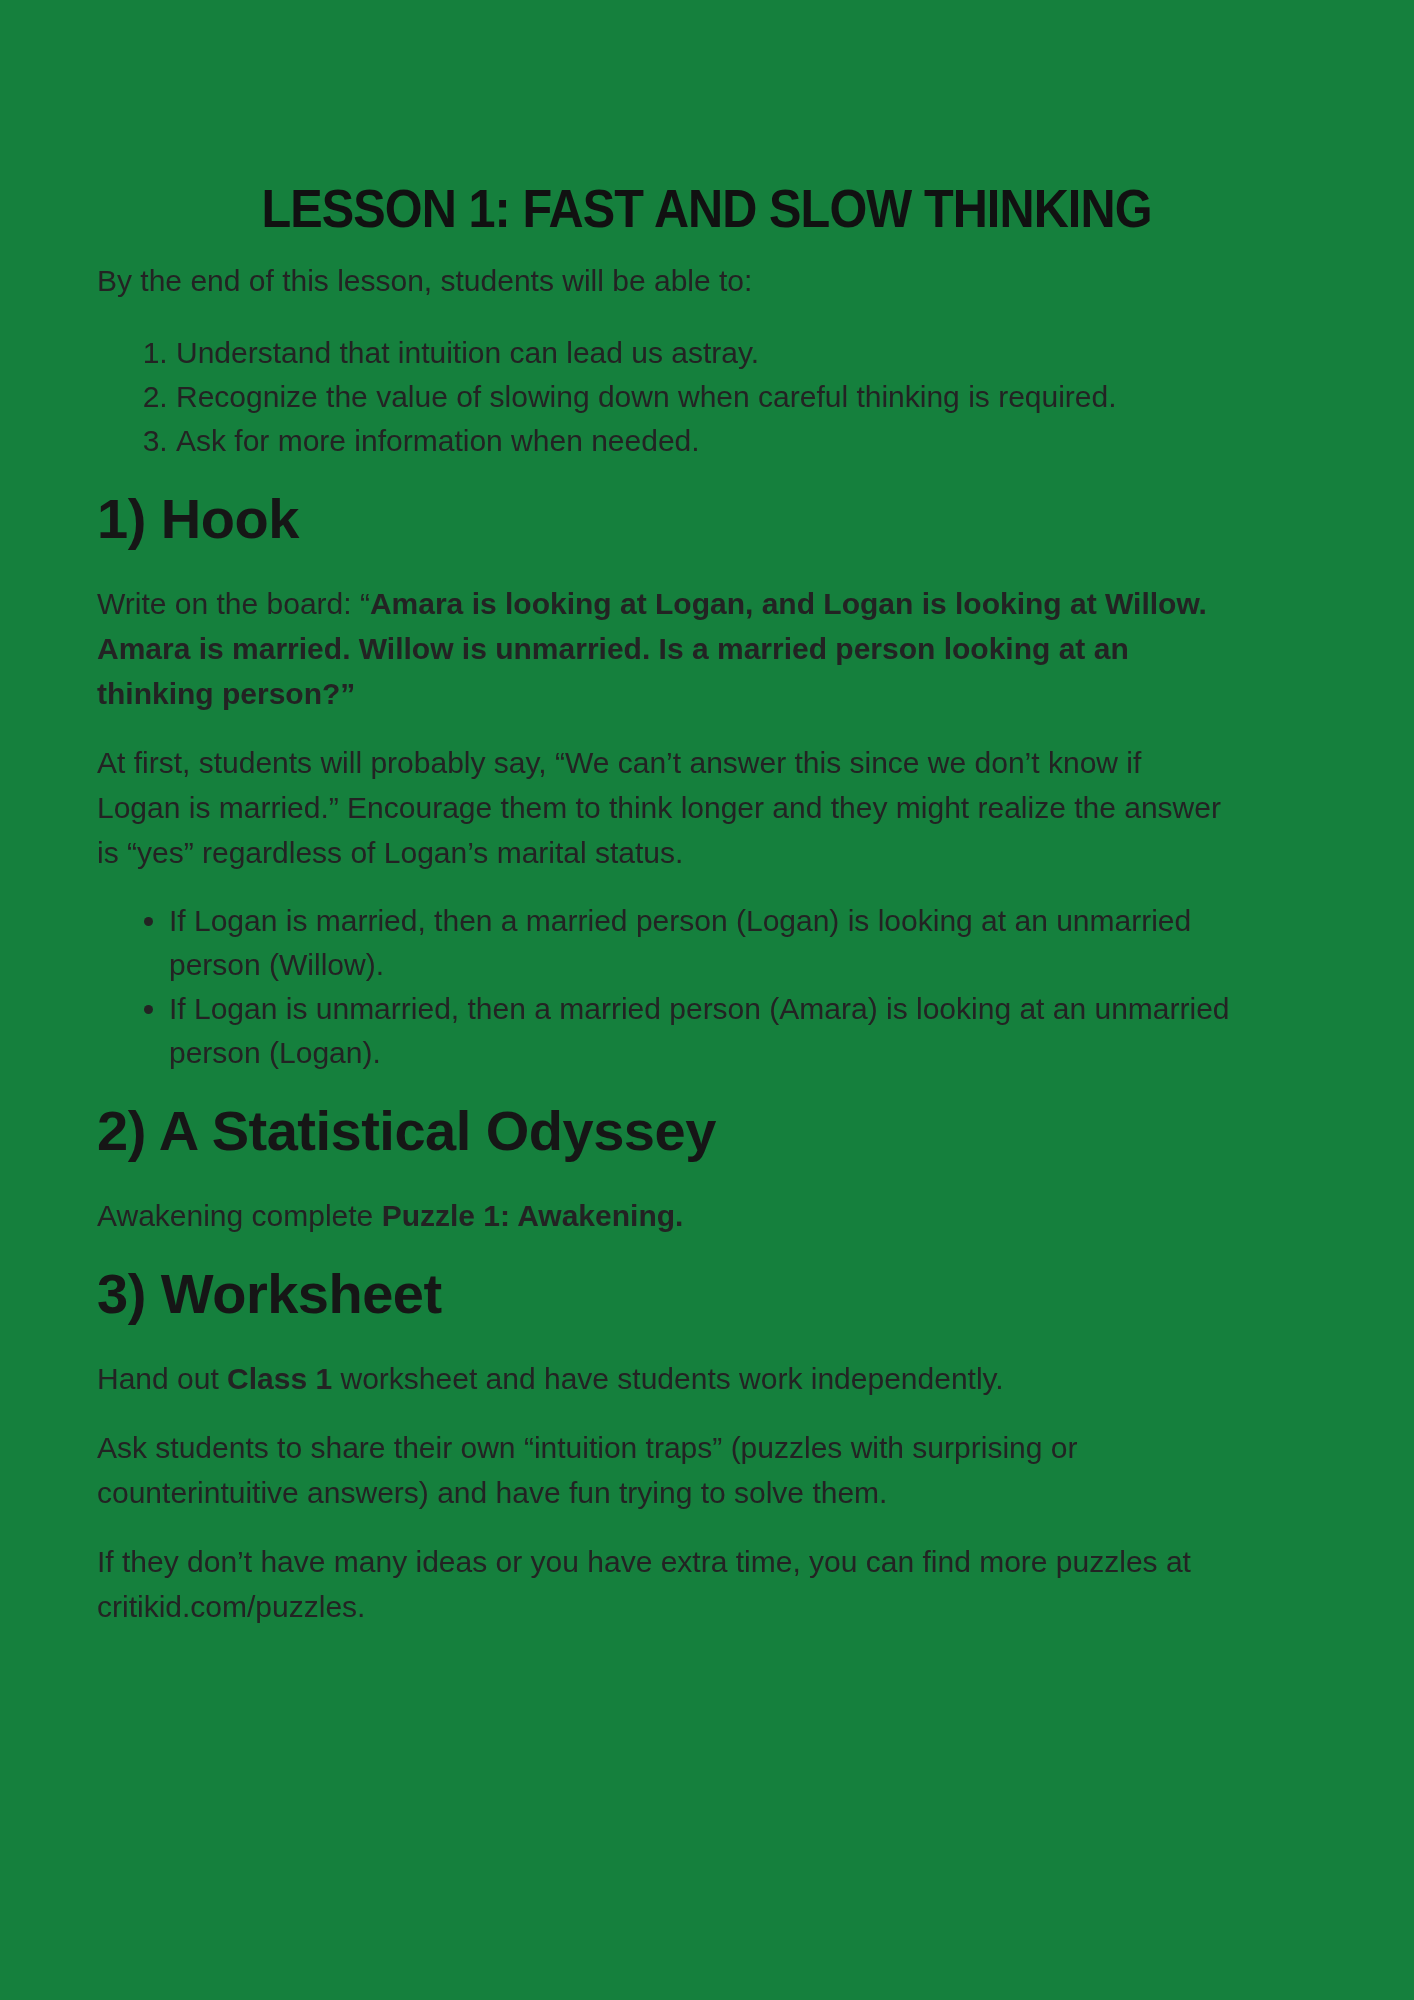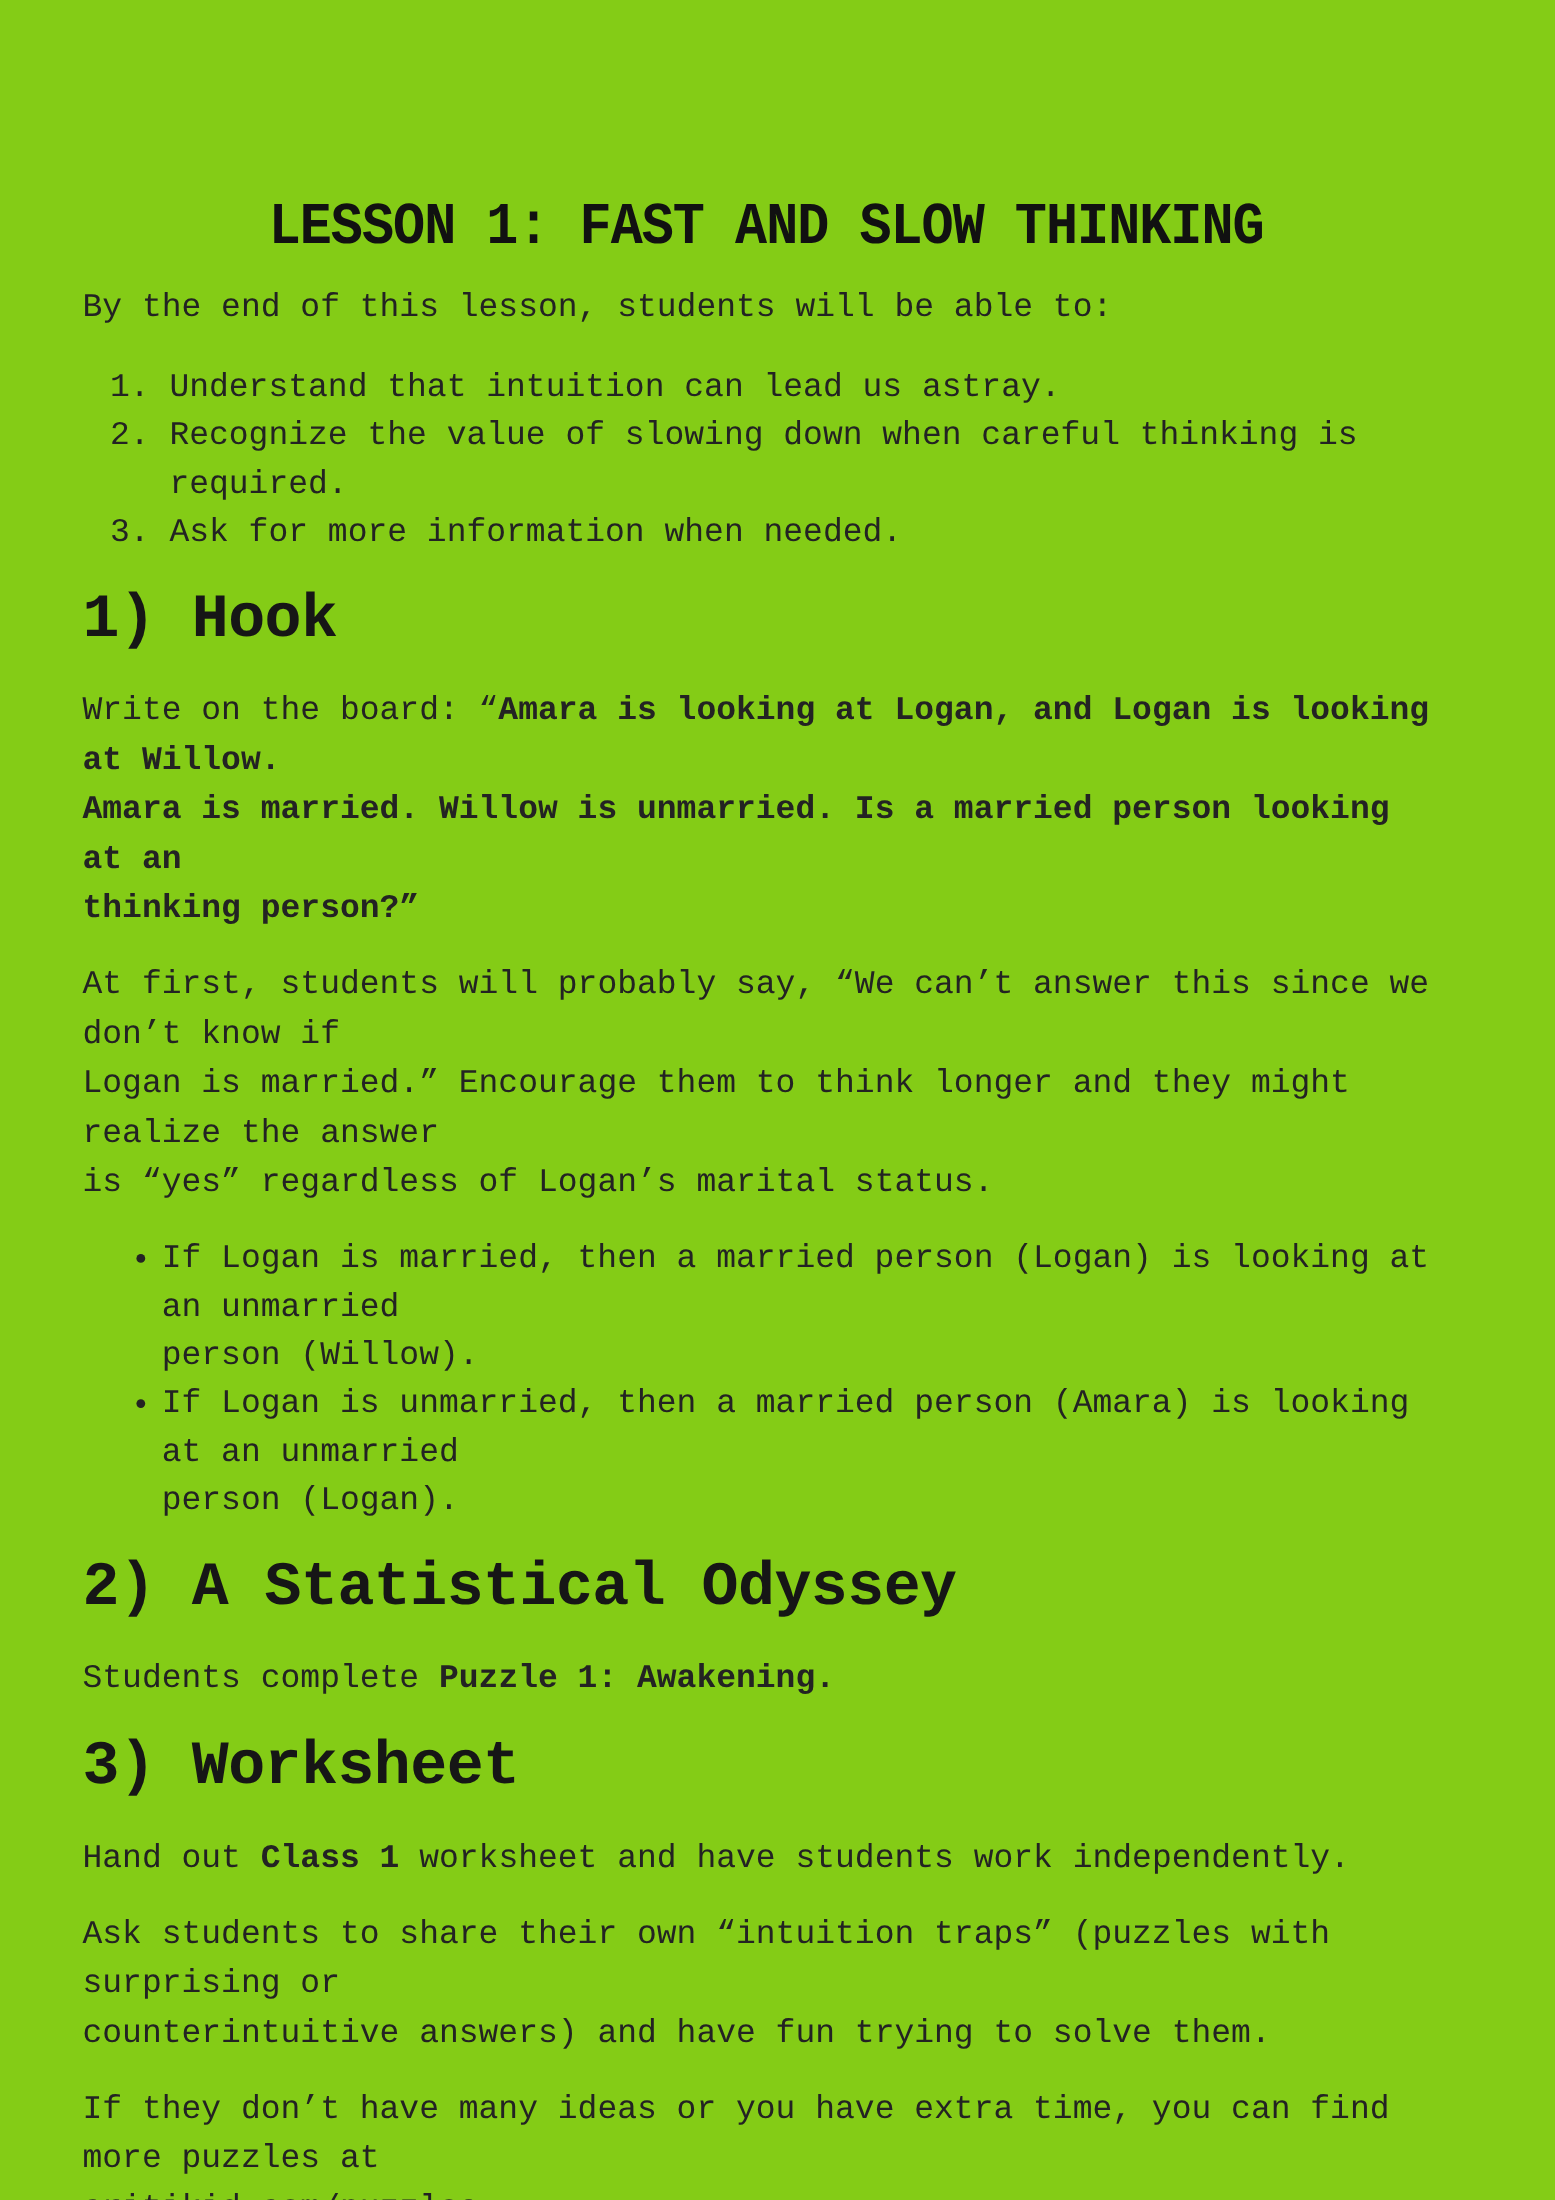--- a/index.html
+++ b/index.html
@@ -2,23 +2,23 @@
 <html><head>
 <meta charset="utf-8">
 <style>
   html, body { margin: 0; padding: 0; background: #ffffff; }
 
   .page {
     position: relative;
     width: 1414px;
     height: 2000px;
     box-sizing: border-box;
-    padding: 178px 97px 0 75px;
-    background: #84cc16;
-    font-family: Liberation Mono, monospace;
+    padding: 178px 97px 0 97px;
+    background: #15803d;
+    font-family: Liberation Sans, sans-serif;
     font-size: 30px;
     line-height: 45px;
     color: #232323;
     overflow: hidden;
   }
 
   .doc-title {
     margin: 0 0 20px 0;
     text-align: center;
     font-size: 54px;
@@ -83,21 +83,21 @@
 
   <p class="body-para"><span class="r">At first, students will probably say, “We can’t answer this since we don’t know if</span><br><span class="r">Logan is married.” Encourage them to think longer and they might realize the answer</span><br><span class="r">is “yes” regardless of Logan’s marital status.</span></p>
 
   <ul class="hook-bullets">
     <li><span class="r">If Logan is married, then a married person (Logan) is looking at an unmarried</span><br><span class="r">person (Willow).</span></li>
     <li><span class="r">If Logan is unmarried, then a married person (Amara) is looking at an unmarried</span><br><span class="r">person (Logan).</span></li>
   </ul>
 
   <h2 class="section-heading">2) A Statistical Odyssey</h2>
 
-  <p class="body-para"><span class="r">Students complete </span><span class="b">Puzzle 1: Awakening.</span></p>
+  <p class="body-para"><span class="r">Awakening complete </span><span class="b">Puzzle 1: Awakening.</span></p>
 
   <h2 class="section-heading">3) Worksheet</h2>
 
   <p class="body-para"><span class="r">Hand out </span><span class="b">Class 1</span><span class="r"> worksheet and have students work independently.</span></p>
 
 
   <p class="body-para"><span class="r">Ask students to share their own “intuition traps” (puzzles with surprising or</span><br><span class="r">counterintuitive answers) and have fun trying to solve them.</span></p>
 
   <p class="body-para"><span class="r">If they don’t have many ideas or you have extra time, you can find more puzzles at</span><br><span class="r">critikid.com/puzzles.</span></p>
 

